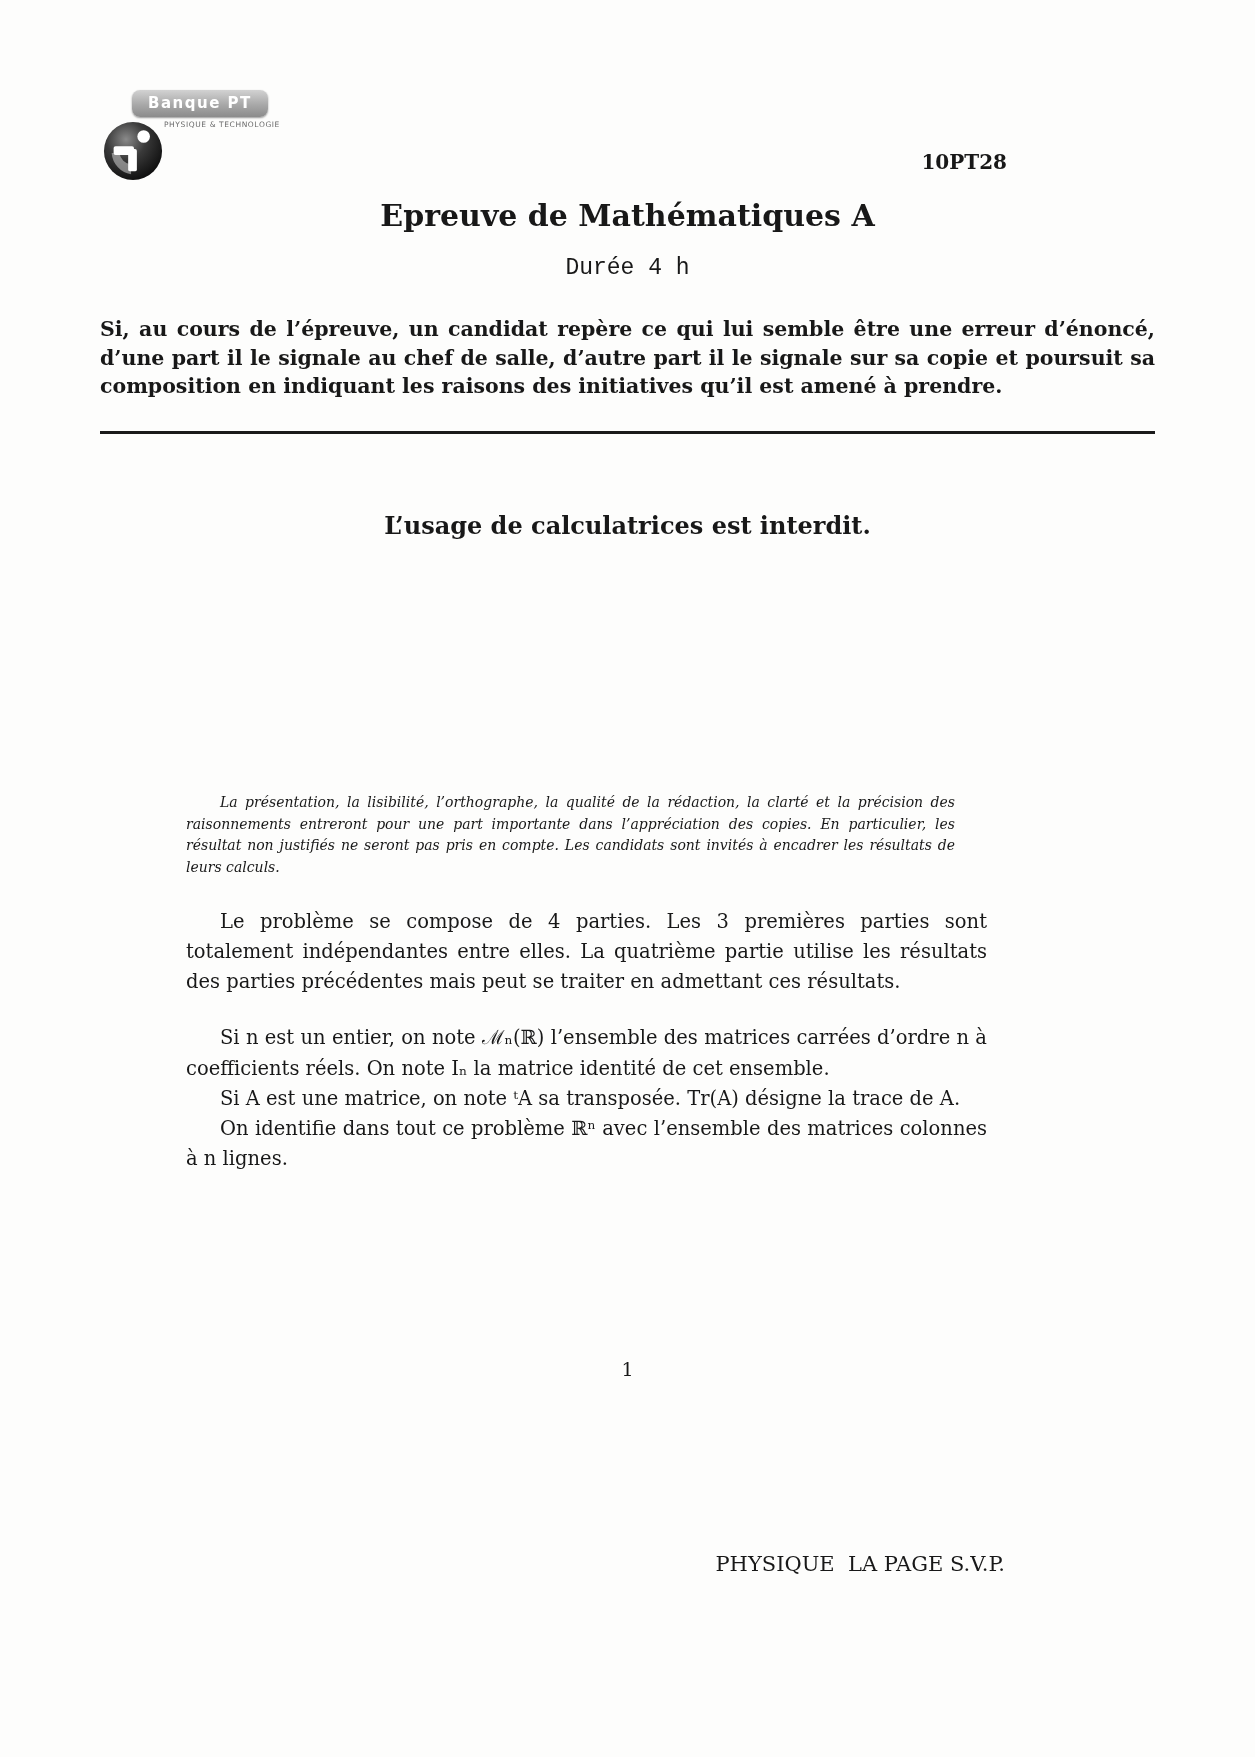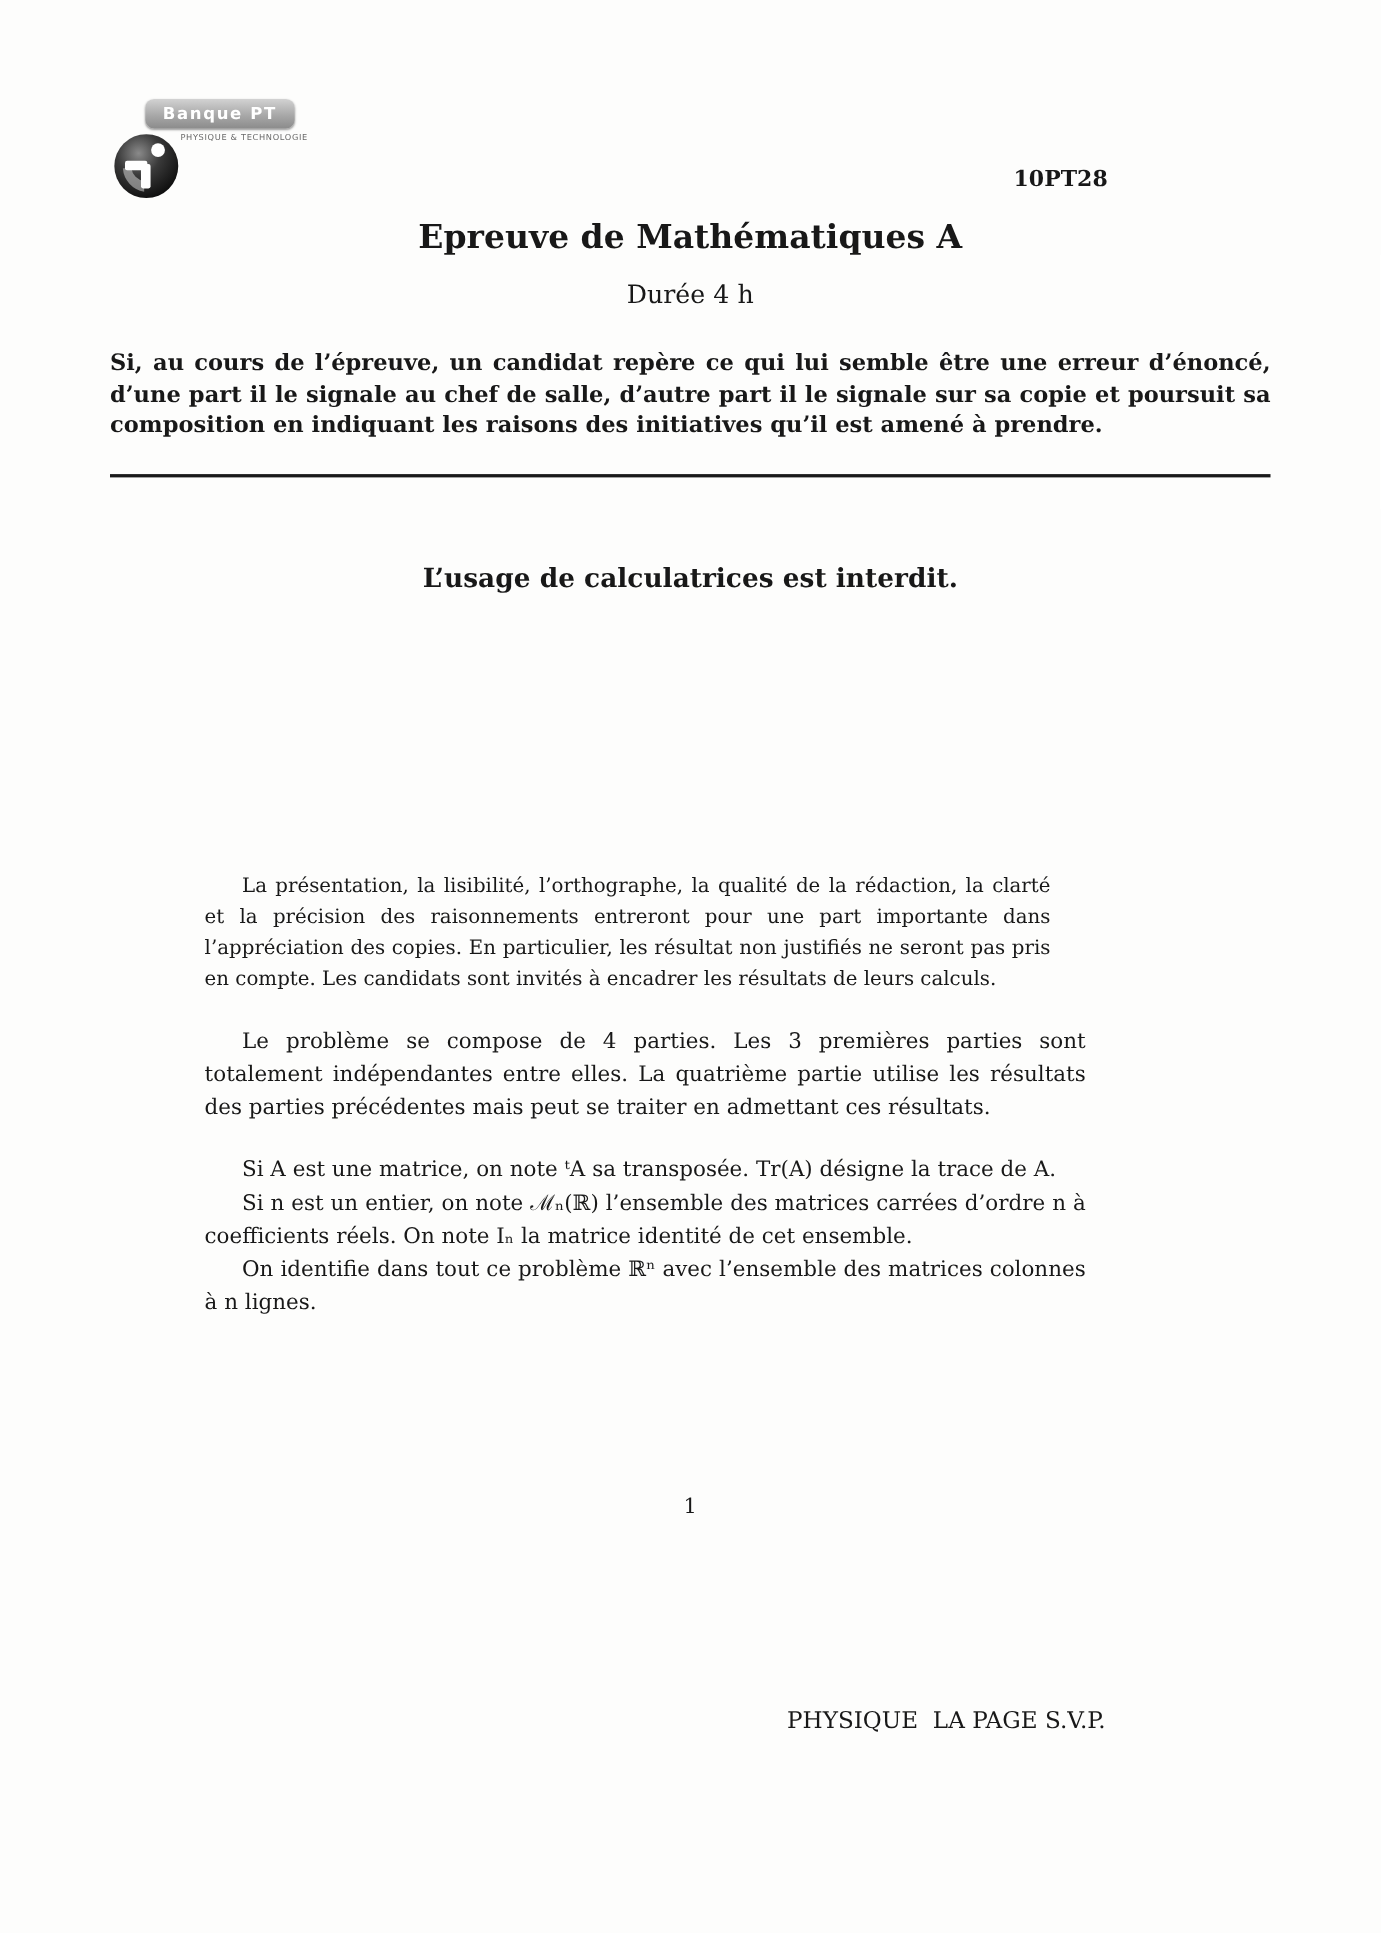--- a/index.html
+++ b/index.html
@@ -47,20 +47,21 @@
   .doc-title {
     padding-top:198px;
     text-align:center;
     font-size:30px;
     font-weight:bold;
   }
   .duration {
     margin-top:22px;
     text-align:center;
     font-size:23px;
+    font-family:Liberation Mono, monospace;
   }
 
   
   .warning {
     margin:34px 100px 0 100px;
     font-weight:bold;
     font-size:20.5px;
     line-height:1.4;
     text-align:justify;
   }
@@ -74,21 +75,22 @@
   .interdit {
     margin-top:77px;
     text-align:center;
     font-weight:bold;
     font-size:24px;
   }
 
   
   .note-italic {
     margin:252px 300px 0 186px;
-    font-size:18px;
+    font-style:italic;
+    font-size:14px;
     line-height:1.55;
     text-align:justify;
     text-indent:34px;
   }
   .body-para {
     margin:28px 268px 0 186px;
     font-size:19.5px;
     line-height:1.55;
     text-align:justify;
     text-indent:34px;
@@ -144,21 +146,21 @@
 
   <hr class="divider">
 
   <div class="interdit">L’usage de calculatrices est interdit.</div>
 
   <p class="note-italic">La présentation, la lisibilité, l’orthographe, la qualité de la rédaction, la clarté et la précision des raisonnements entreront pour une part importante dans l’appréciation des copies. En particulier, les résultat non justifiés ne seront pas pris en compte. Les candidats sont invités à encadrer les résultats de leurs calculs.</p>
 
   <p class="body-para">Le problème se compose de 4 parties. Les 3 premières parties sont totalement indépendantes entre elles. La quatrième partie utilise les résultats des parties précédentes mais peut se traiter en admettant ces résultats.</p>
 
   <div class="notation">
+    <p>Si n est un entier, on note ℳₙ(ℝ) l’ensemble des matrices carrées d’ordre n à coefficients réels. On note Iₙ la matrice identité de cet ensemble.</p>
     <p>Si A est une matrice, on note ᵗA sa transposée. Tr(A) désigne la trace de A.</p>
-    <p>Si n est un entier, on note ℳₙ(ℝ) l’ensemble des matrices carrées d’ordre n à coefficients réels. On note Iₙ la matrice identité de cet ensemble.</p>
     <p>On identifie dans tout ce problème ℝⁿ avec l’ensemble des matrices colonnes à n lignes.</p>
   </div>
 
   <div class="page-number">1</div>
   <div class="footer">PHYSIQUE  LA PAGE S.V.P.</div>
 
 </div>
 
 </body></html>

